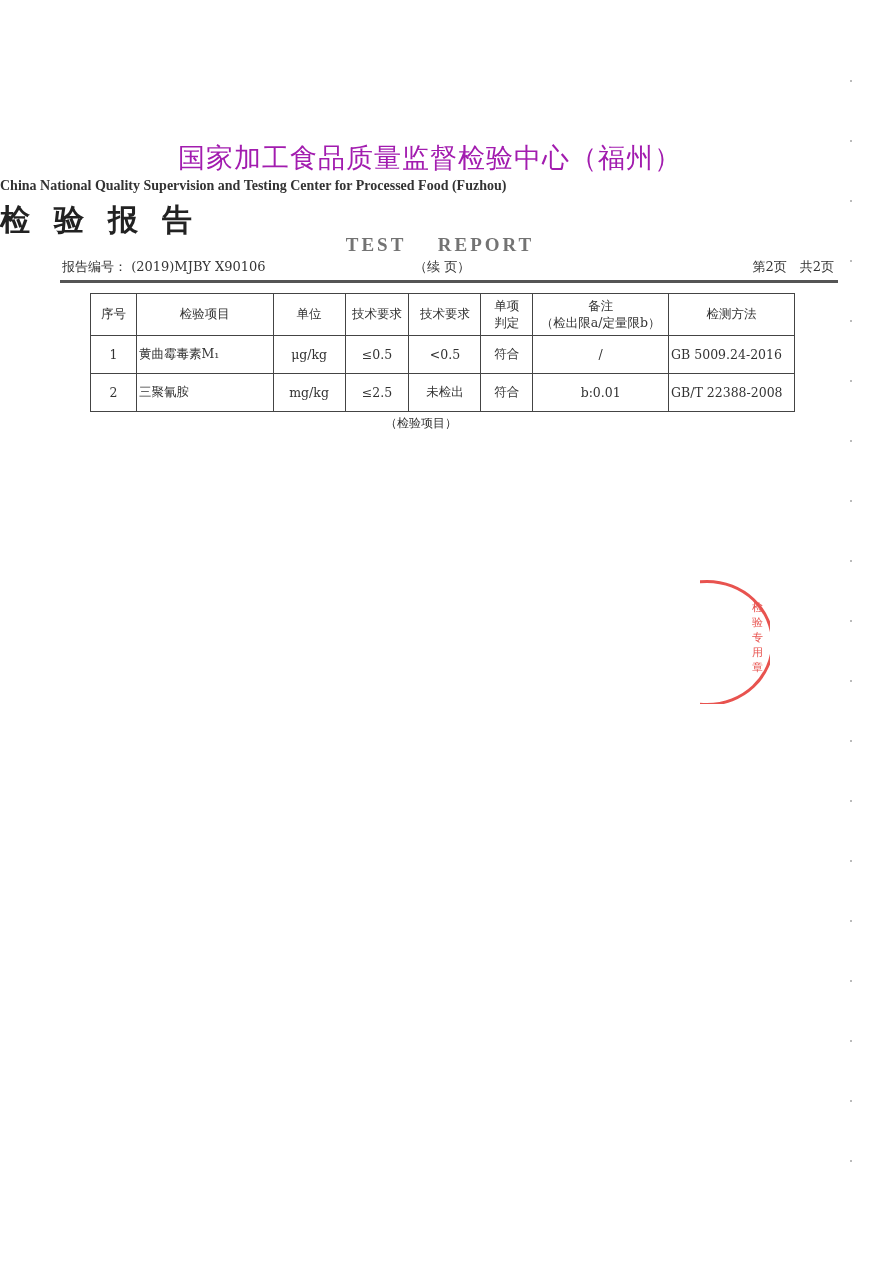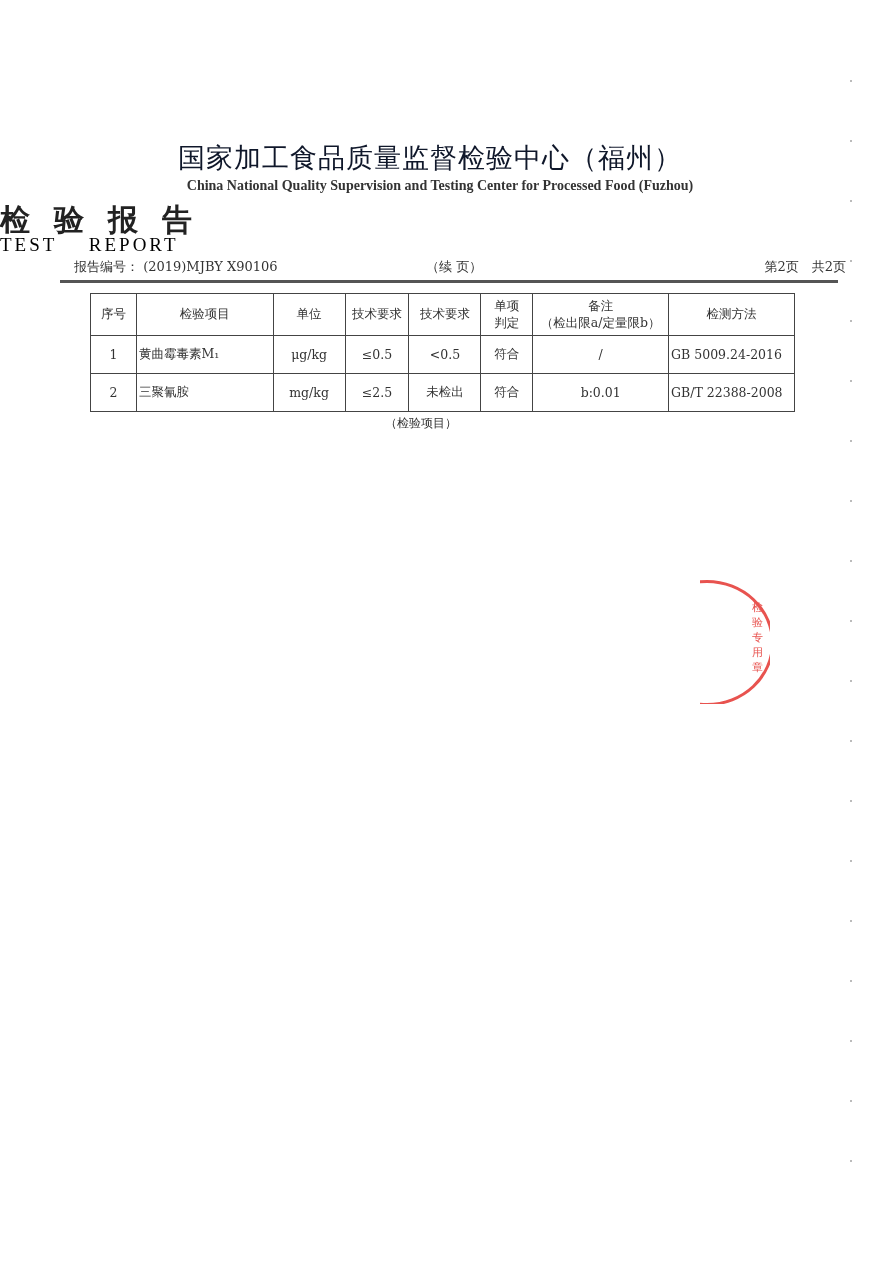--- a/index.html
+++ b/index.html
@@ -1,28 +1,28 @@
 <!DOCTYPE html>
 <html><head>
   <meta charset="utf-8">
   <style>
     html, body { margin: 0; padding: 0; }
     body {
       width: 892px; height: 1261px; background: #ffffff; position: relative; overflow: hidden;
       font-family: "DejaVu Serif", "Liberation Serif", serif; color: #1a1a1a;
     }
     .title-cn { position: absolute; top: 140px; left: 0; width: 860px; text-align: center;
-      font-size: 27px; letter-spacing: 1px; color: #0f172a; }
-    .title-en { position: absolute; top: 178px; left: 0; width: 880px; text-align: center;
+      font-size: 27px; letter-spacing: 1px; color: #a21caf; }
+    .title-en { position: absolute; top: 178px; left: 0; width: 880px; text-align: left;
       font-family: "Liberation Serif", serif; font-size: 14px; font-weight: bold; color: #333; }
     .report-cn { position: absolute; top: 200px; left: 0; width: 860px; text-align: left;
       font-size: 30px; letter-spacing: 24px; font-weight: bold; color: #222; }
-    .report-en { position: absolute; top: 234px; left: 0; width: 880px; 
-      font-family: "Liberation Serif", serif; font-size: 19px; font-weight: normal; letter-spacing: 3px; color: #000000; word-spacing: 24px; }
-    .meta-row { position: absolute; top: 258px; left: 74px; width: 772px; height: 20px;
+    .report-en { position: absolute; top: 234px; left: 0; width: 880px; text-align: center;
+      font-family: "Liberation Serif", serif; font-size: 19px; font-weight: bold; letter-spacing: 3px; color: #737373; word-spacing: 24px; }
+    .meta-row { position: absolute; top: 258px; left: 62px; width: 772px; height: 20px;
       font-size: 13px; color: #333; }
     .meta-left { position: absolute; left: 0; top: 0; }
     .meta-center { position: absolute; left: 352px; top: 0; }
     .meta-right { position: absolute; right: 0; top: 0; }
     .rule { position: absolute; top: 280px; left: 60px; width: 778px; height: 3px; background: #555; }
     table.results { position: absolute; top: 293px; left: 90px; width: 705px;
       border-collapse: collapse; font-size: 12.5px; color: #333; }
     table.results td, table.results th { border: 1px solid #444; text-align: center; font-weight: normal; padding: 0 2px; }
     table.results tr.head { height: 42px; }
     table.results tr.row { height: 38px; }

